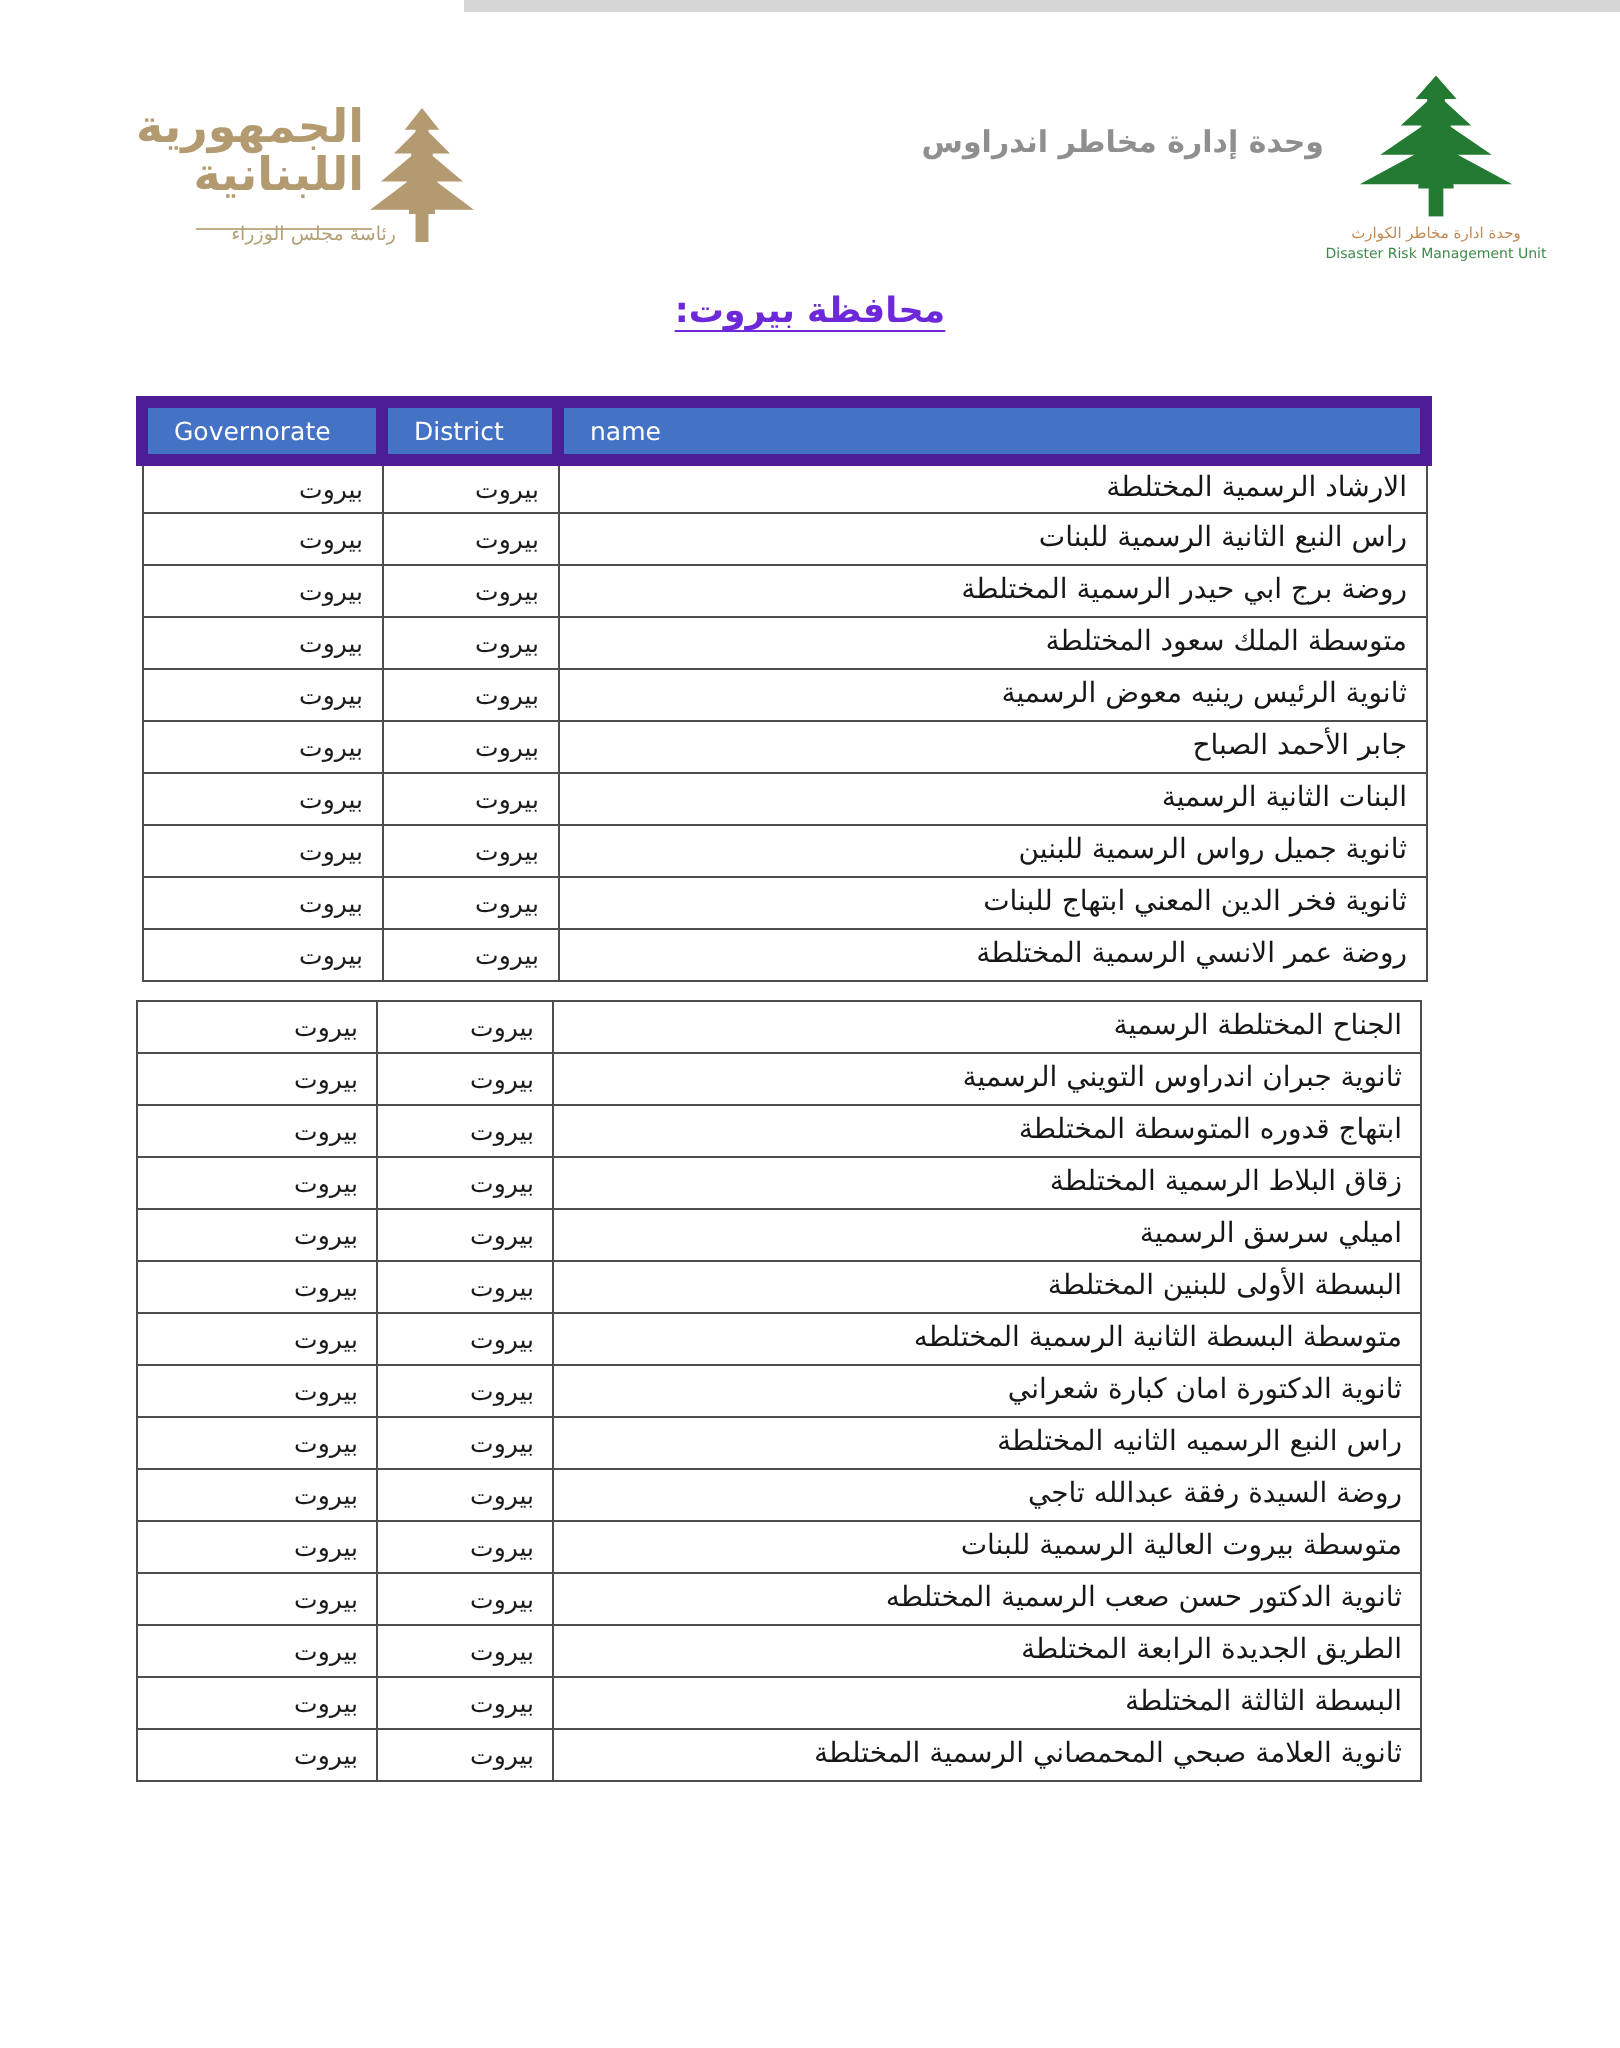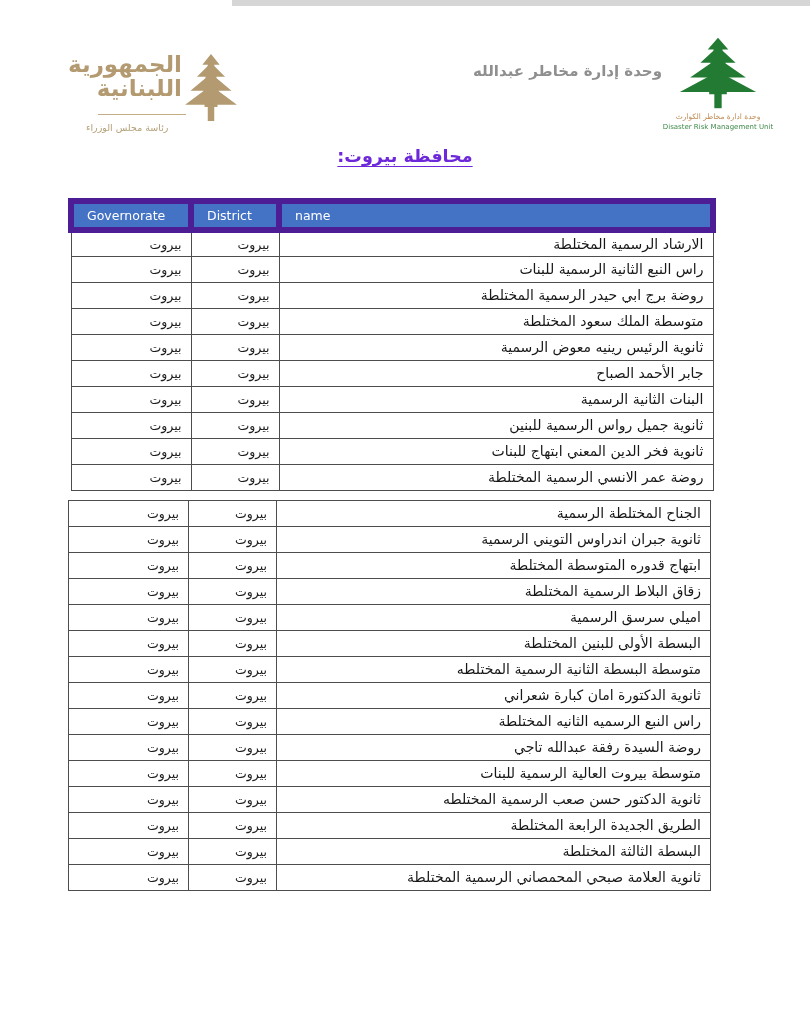--- a/index.html
+++ b/index.html
@@ -25,22 +25,22 @@
     direction: rtl; text-align: right;
     color: #b39a70; font-weight: bold; line-height: 1.05;
     font-size: 23px; letter-spacing: 0px;
   }
   .calligraphy .cal-line { display: block; }
   .republic-cedar { position: absolute; left: 98px; top: 8px; width: 54px; height: 82px; }
   .republic-rule {
     position: absolute; left: 12px; top: 76px; width: 88px; height: 1px; background: #c3ad86;
   }
   .republic-caption {
-    position: absolute; left: 0px; top: 84px; width: 112px;
-    direction: rtl; text-align: left;
+    position: absolute; left: 0px; top: 74px; width: 112px;
+    direction: rtl; text-align: right;
     color: #b3a078; font-size: 9.5px; white-space: nowrap;
   }
 
   .drm-unit { position: absolute; right: 18px; top: 32px; width: 260px; height: 105px; }
   .drm-label {
     position: absolute; right: 130px; top: 30px;
     direction: rtl; white-space: nowrap;
     color: #8f8f8f; font-size: 15px; font-weight: bold;
   }
   .drm-cedar { position: absolute; right: 30px; top: 4px; width: 88px; height: 74px; }
@@ -110,21 +110,21 @@
         <path d="M50 40 L88 72 L64 72 L64 76 L36 76 L36 72 L12 72 Z"></path>
         <path d="M50 62 L98 98 L62 98 L62 102 L38 102 L38 98 L2 98 Z"></path>
         <rect x="44" y="98" width="12" height="30"></rect>
       </g>
     </svg>
     <div class="republic-rule"></div>
     <div class="republic-caption">رئاسة مجلس الوزراء</div>
   </div>
 
   <div class="drm-unit">
-    <div class="drm-label">وحدة إدارة مخاطر عبدالله</div>
+    <div class="drm-label">وحدة إدارة مخاطر اندراوس</div>
     <svg class="drm-cedar" viewBox="0 0 120 100" xmlns="http://www.w3.org/2000/svg">
       <g fill="#227a33">
         <path d="M60 2 L74 18 L66 18 L66 21 L54 21 L54 18 L46 18 Z"></path>
         <path d="M60 14 L84 36 L70 36 L70 39 L50 39 L50 36 L36 36 Z"></path>
         <path d="M60 30 L98 56 L74 56 L74 59 L46 59 L46 56 L22 56 Z"></path>
         <path d="M60 48 L112 76 L72 76 L72 79 L48 79 L48 76 L8 76 Z"></path>
         <rect x="55" y="76" width="10" height="22"></rect>
       </g>
     </svg>
     <div class="drm-caption-ar">وحدة ادارة مخاطر الكوارث</div>

